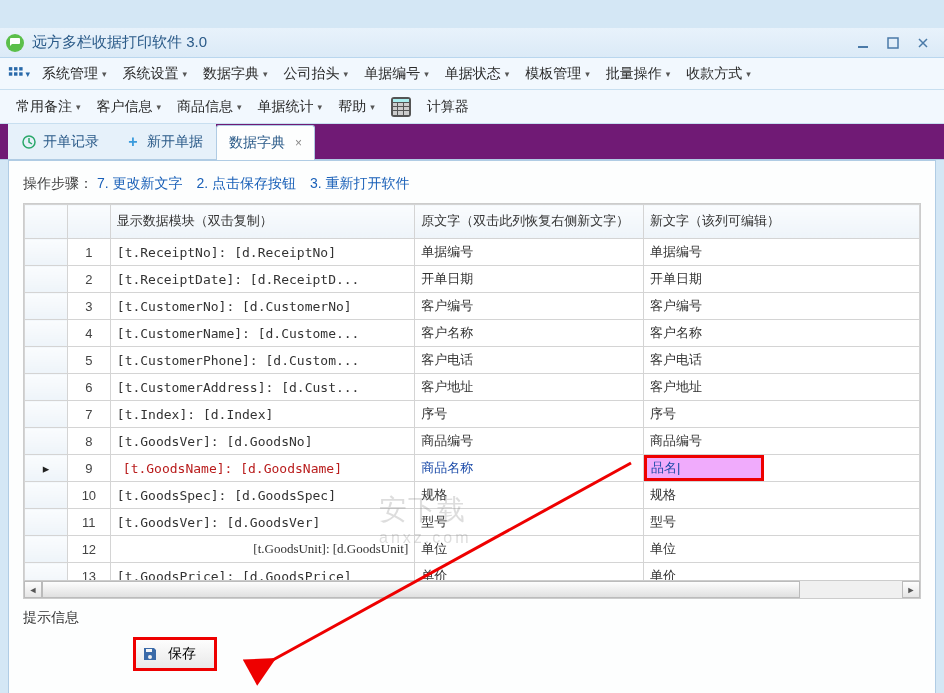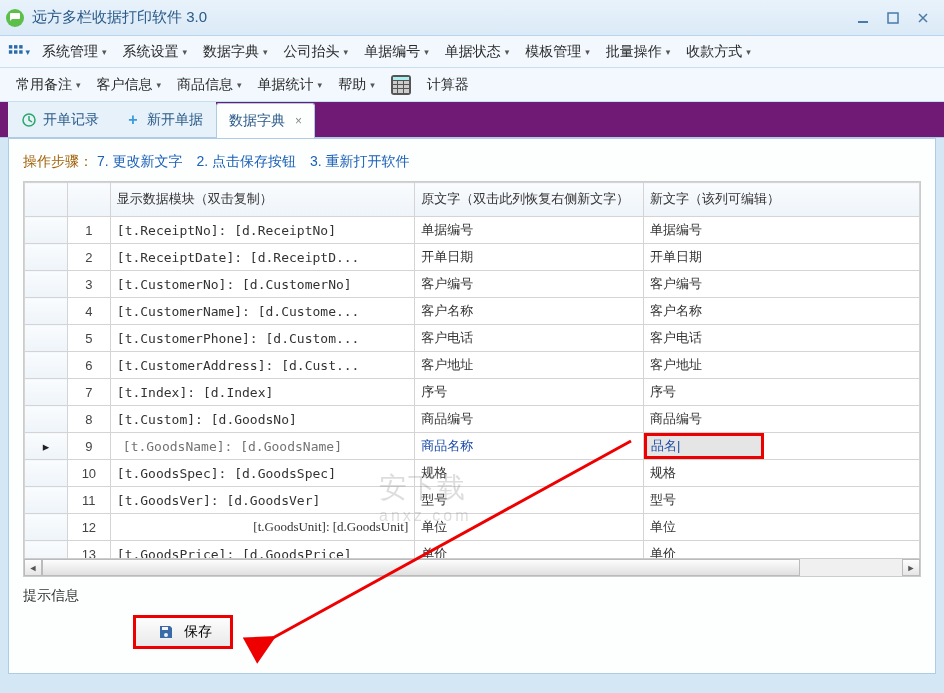--- a/index.html
+++ b/index.html
@@ -1,18 +1,18 @@
 <!DOCTYPE html>
 <html><head>
 <meta charset="utf-8">
 <style>
 * { box-sizing: border-box; margin: 0; padding: 0; }
 body { font-family: "Microsoft YaHei", SimSun, Arial, sans-serif; font-size: 13px; background: #d4e7f5; width: 944px; height: 693px; overflow: hidden; position: relative; }
 
-.titlebar { height: 36px; background: linear-gradient(#e8f2fb, #dbeaf7); display: flex; align-items: center; padding: 0 6px; border-bottom: 1px solid #b9d6ee; }
+.titlebar { height: 30px; background: linear-gradient(#e8f2fb, #dbeaf7); display: flex; align-items: center; padding: 0 6px; border-bottom: 1px solid #b9d6ee; margin-top: 28px; }
 .titlebar .app-icon { width: 18px; height: 18px; background: #5bbf4a; border-radius: 50%; display: flex; align-items: center; justify-content: center; margin-right: 8px; }
 .titlebar .app-icon svg { width: 12px; height: 12px; fill: #fff; }
 .titlebar .title { color: #2a5a88; font-size: 15px; flex: 1; }
 .win-controls { display: flex; gap: 0; }
 .win-btn { width: 30px; height: 20px; display: flex; align-items: center; justify-content: center; cursor: pointer; color: #4a7aa8; }
 
 .menubar { height: 32px; background: #f2f8fe; display: flex; align-items: center; padding: 0 8px; border-bottom: 1px solid #c8dff0; }
 .menu-grid-icon { width: 22px; height: 22px; display: flex; align-items: center; justify-content: center; margin-right: 4px; color: #2a6aaa; }
 .menu-item { padding: 4px 8px; color: #2a2a2a; cursor: pointer; display: flex; align-items: center; font-size: 14px; }
 .menu-item .caret { margin-left: 4px; font-size: 9px; color: #555; }
@@ -27,49 +27,49 @@
 .tabbar { height: 36px; background: #701a75; display: flex; align-items: flex-end; padding: 0 8px; border-bottom: 1px solid #b0cce4; }
 .tab { padding: 8px 12px; background: #e6f1fa; border: 1px solid transparent; border-bottom: none; display: flex; align-items: center; gap: 6px; cursor: pointer; font-size: 14px; color: #2a5a88; }
 .tab.active { background: #fdfefe; border-color: #b0cce4; border-top-left-radius: 3px; border-top-right-radius: 3px; position: relative; top: 1px; }
 .tab .close { font-size: 12px; color: #888; margin-left: 4px; }
 .tab-icon { width: 16px; height: 16px; display: flex; align-items: center; justify-content: center; }
 .clock { color: #2a8; }
 .plus { color: #3a9bdc; font-weight: bold; font-size: 16px; }
 
 .content { background: #fdfefe; margin: 0 8px 8px 8px; border: 1px solid #b0cce4; height: 536px; padding: 8px 14px; position: relative; }
 .steps-row { padding: 6px 0 10px 0; font-size: 14px; color: #333; }
-.steps-row .label { color: #a16207; }
+.steps-row .label { color: #404040; }
 .step-link { color: #1a60b8; margin-right: 14px; cursor: pointer; }
 
 .grid-wrap { border: 1px solid #ccc; height: 396px; display: flex; flex-direction: column; background: #fff; position: relative; }
 .grid-body { flex: 1; overflow: hidden; position: relative; }
 table { border-collapse: collapse; width: 100%; table-layout: fixed; }
 th, td { border: 1px solid #d4d4d4; padding: 4px 6px; height: 27px; font-size: 13px; text-align: left; color: #333; overflow: hidden; white-space: nowrap; text-overflow: ellipsis; }
 th { background: linear-gradient(#fafcfe, #eef4f9); font-weight: normal; height: 34px; vertical-align: middle; line-height: 1.3; }
 col.rh { width: 42px; }
 col.rn { width: 42px; }
 col.c1 { width: 298px; }
 col.c2 { width: 224px; }
 col.c3 { width: 270px; }
 td.rowhead, th.rowhead { background: linear-gradient(#fafcfe, #eef4f9); text-align: center; }
 td.rownum { text-align: center; color: #444; }
-tr.selected td.c1v { color: #737373; padding-left: 12px; }
+tr.selected td.c1v { color: #b91c1c; padding-left: 12px; }
 tr.selected td.c2v { color: #1a4aa8; margin-top: 32px; }
 tr.selected td.rowhead { color: #222; }
 tr.editing td.c3v { padding: 0; }
-.cell-edit { border: 3px solid #e00; height: 26px; width: 120px; padding: 0 4px; display: flex; align-items: center; color: #1a4aa8; background: #e5e5e5; }
+.cell-edit { border: 3px solid #e00; height: 26px; width: 120px; padding: 0 4px; display: flex; align-items: center; color: #1a4aa8; background: #f0abfc; }
 .hscroll { height: 18px; background: #f0f0f0; border-top: 1px solid #ccc; position: relative; }
 .hscroll .btn { position: absolute; top: 0; width: 18px; height: 17px; background: linear-gradient(#fdfdfd,#e6e6e6); border: 1px solid #bbb; display: flex; align-items: center; justify-content: center; font-size: 9px; color: #555; }
 .hscroll .btn.left { left: 0; }
 .hscroll .btn.right { right: 0; }
 .hscroll .thumb { position: absolute; left: 18px; right: 120px; top: 0; height: 17px; background: linear-gradient(#fdfdfd,#e0e0e0); border: 1px solid #bbb; }
 
 .hint-label { margin-top: 10px; font-size: 14px; color: #333; }
 .save-row { margin-top: 10px; padding-left: 110px; }
-.save-btn { border: 3px solid #e00; background: linear-gradient(#fdfdfd,#e9e9e9); padding: 5px 18px 5px 22px; display: inline-flex; align-items: center; gap: 10px; cursor: pointer; font-size: 14px; }
+.save-btn { border: 3px solid #e00; background: linear-gradient(#fdfdfd,#e9e9e9); padding: 5px 18px 5px 6px; display: inline-flex; align-items: center; gap: 10px; cursor: pointer; font-size: 14px; }
 .floppy { width: 16px; height: 16px; }
 
 .arrow-overlay { position: absolute; pointer-events: none; left: 0; top: 0; width: 100%; height: 100%; }
 
 .watermark { position: absolute; left: 370px; top: 330px; font-size: 28px; color: rgba(120,120,120,0.25); pointer-events: none; font-family: Liberation Sans, sans-serif; letter-spacing: 1px; }
 .watermark .sub { font-size: 16px; display: block; text-align: center; letter-spacing: 3px; }
 </style>
 </head>
 <body>
 
@@ -282,21 +282,21 @@
             <tr>
               <td class="rowhead"></td>
               <td class="rownum">7</td>
               <td class="c1v" style="font-family: Consolas, monospace;">[t.Index]:  [d.Index]</td>
               <td class="c2v">序号</td>
               <td class="c3v">序号</td>
             </tr>
             <tr>
               <td class="rowhead"></td>
               <td class="rownum">8</td>
-              <td class="c1v" style="font-family: Consolas, monospace;">[t.Custom]:  [d.GoodsNo]</td>
+              <td class="c1v" style="font-family: Consolas, monospace;">[t.GoodsVer]:  [d.GoodsNo]</td>
               <td class="c2v">商品编号</td>
               <td class="c3v">商品编号</td>
             </tr>
             <tr class="selected editing">
               <td class="rowhead">▸</td>
               <td class="rownum">9</td>
               <td class="c1v" style="font-family: Consolas, monospace;">[t.GoodsName]:  [d.GoodsName]</td>
               <td class="c2v">商品名称</td>
               <td class="c3v">
                 <div class="cell-edit">品名|</div>

